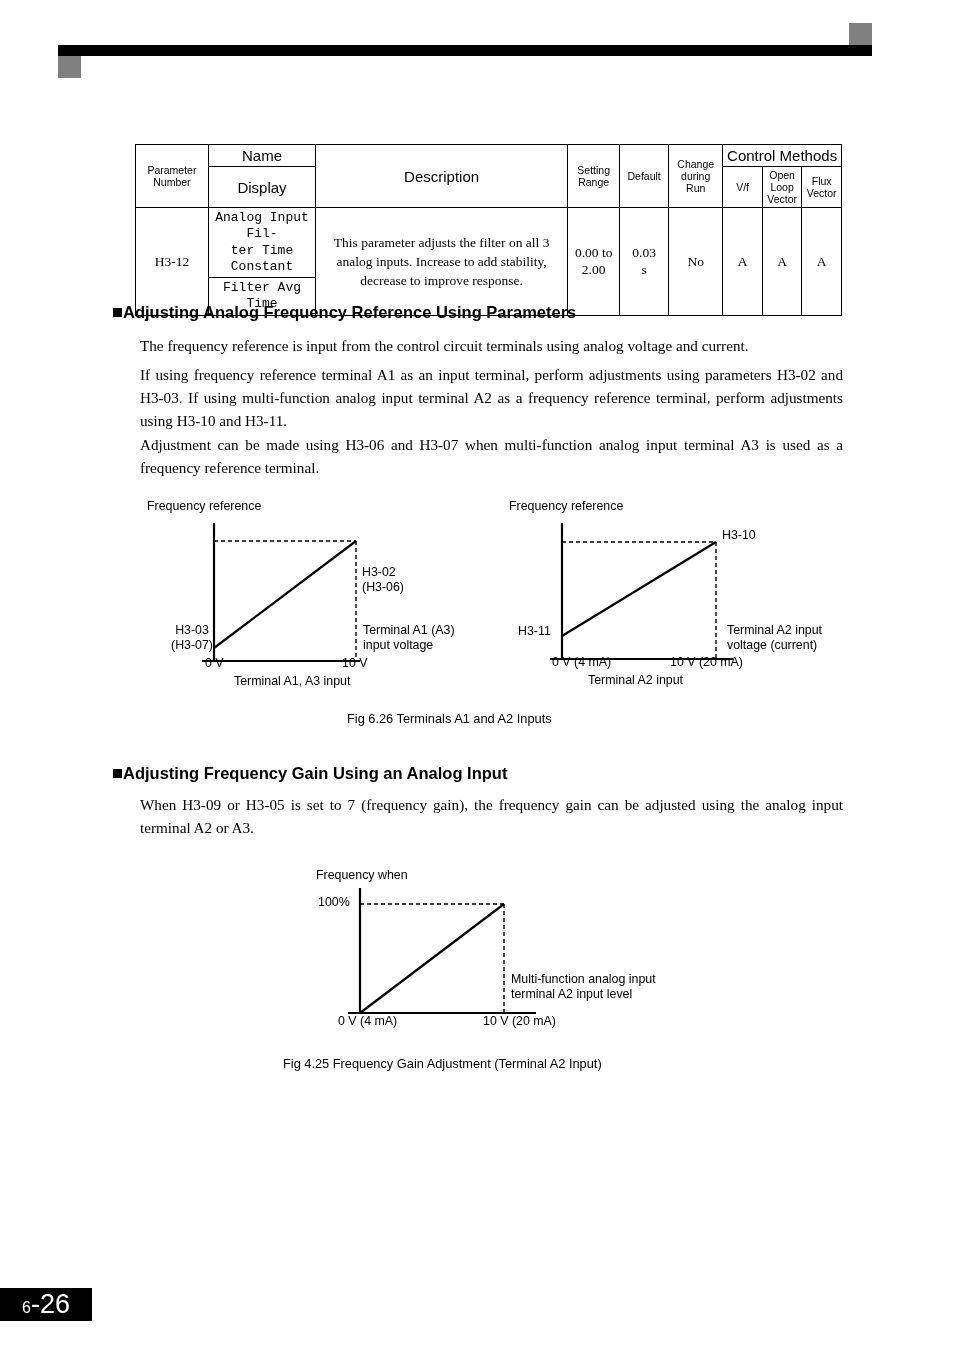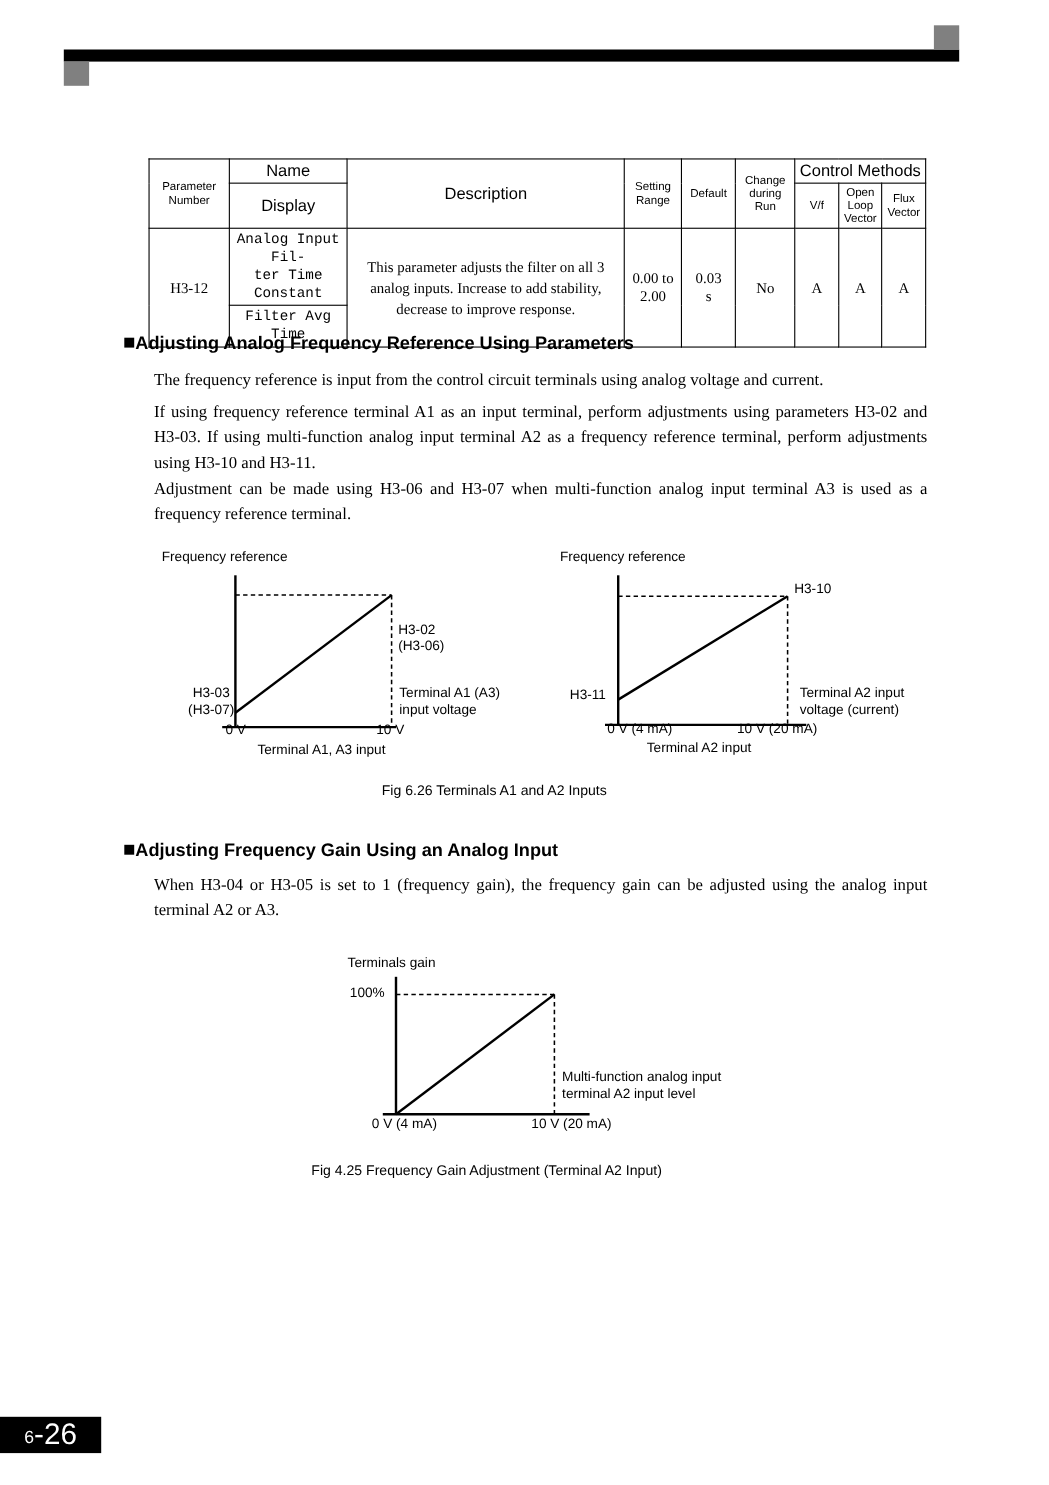--- a/index.html
+++ b/index.html
@@ -264,23 +264,23 @@
 <div class="fig-label" style="left:552px; top:655px;">0 V (4 mA)</div>
 <div class="fig-label" style="left:670px; top:655px;">10 V (20 mA)</div>
 <div class="fig-label" style="left:588px; top:673px;">Terminal A2 input</div>
 
 <div class="fig-caption" style="left:347px; top:711px;">Fig 6.26   Terminals A1 and A2 Inputs</div>
 
 <div class="section-heading" style="left:113px; top:764px;">
   <span class="sq-bullet"></span><span>Adjusting Frequency Gain Using an Analog Input</span>
 </div>
 
-<div class="para" style="left:140px; top:793px; width:703px;">When H3-04 or H3-05 is set to 1 (frequency gain), the frequency gain can be adjusted using the analog input terminal A2 or A3.</div>
-
-<div class="fig-label" style="left:316px; top:868px;">Terminals gain</div>
+<div class="para" style="left:140px; top:793px; width:703px;">When H3-09 or H3-05 is set to 7 (frequency gain), the frequency gain can be adjusted using the analog input terminal A2 or A3.</div>
+
+<div class="fig-label" style="left:316px; top:868px;">Frequency when</div>
 
 <svg class="fig" style="left:346px; top:885px;" width="230" height="150">
   <line x1="14" y1="3" x2="14" y2="128" stroke="#000" stroke-width="2.2"></line>
   <line x1="2" y1="128" x2="190" y2="128" stroke="#000" stroke-width="2.2"></line>
   <line x1="14" y1="19" x2="158" y2="19" stroke="#000" stroke-width="1.4" stroke-dasharray="4,3"></line>
   <line x1="158" y1="19" x2="158" y2="128" stroke="#000" stroke-width="1.4" stroke-dasharray="4,3"></line>
   <line x1="14" y1="128" x2="158" y2="19" stroke="#000" stroke-width="2.2"></line>
 </svg>
 
 <div class="fig-label" style="left:318px; top:895px;">100%</div>

